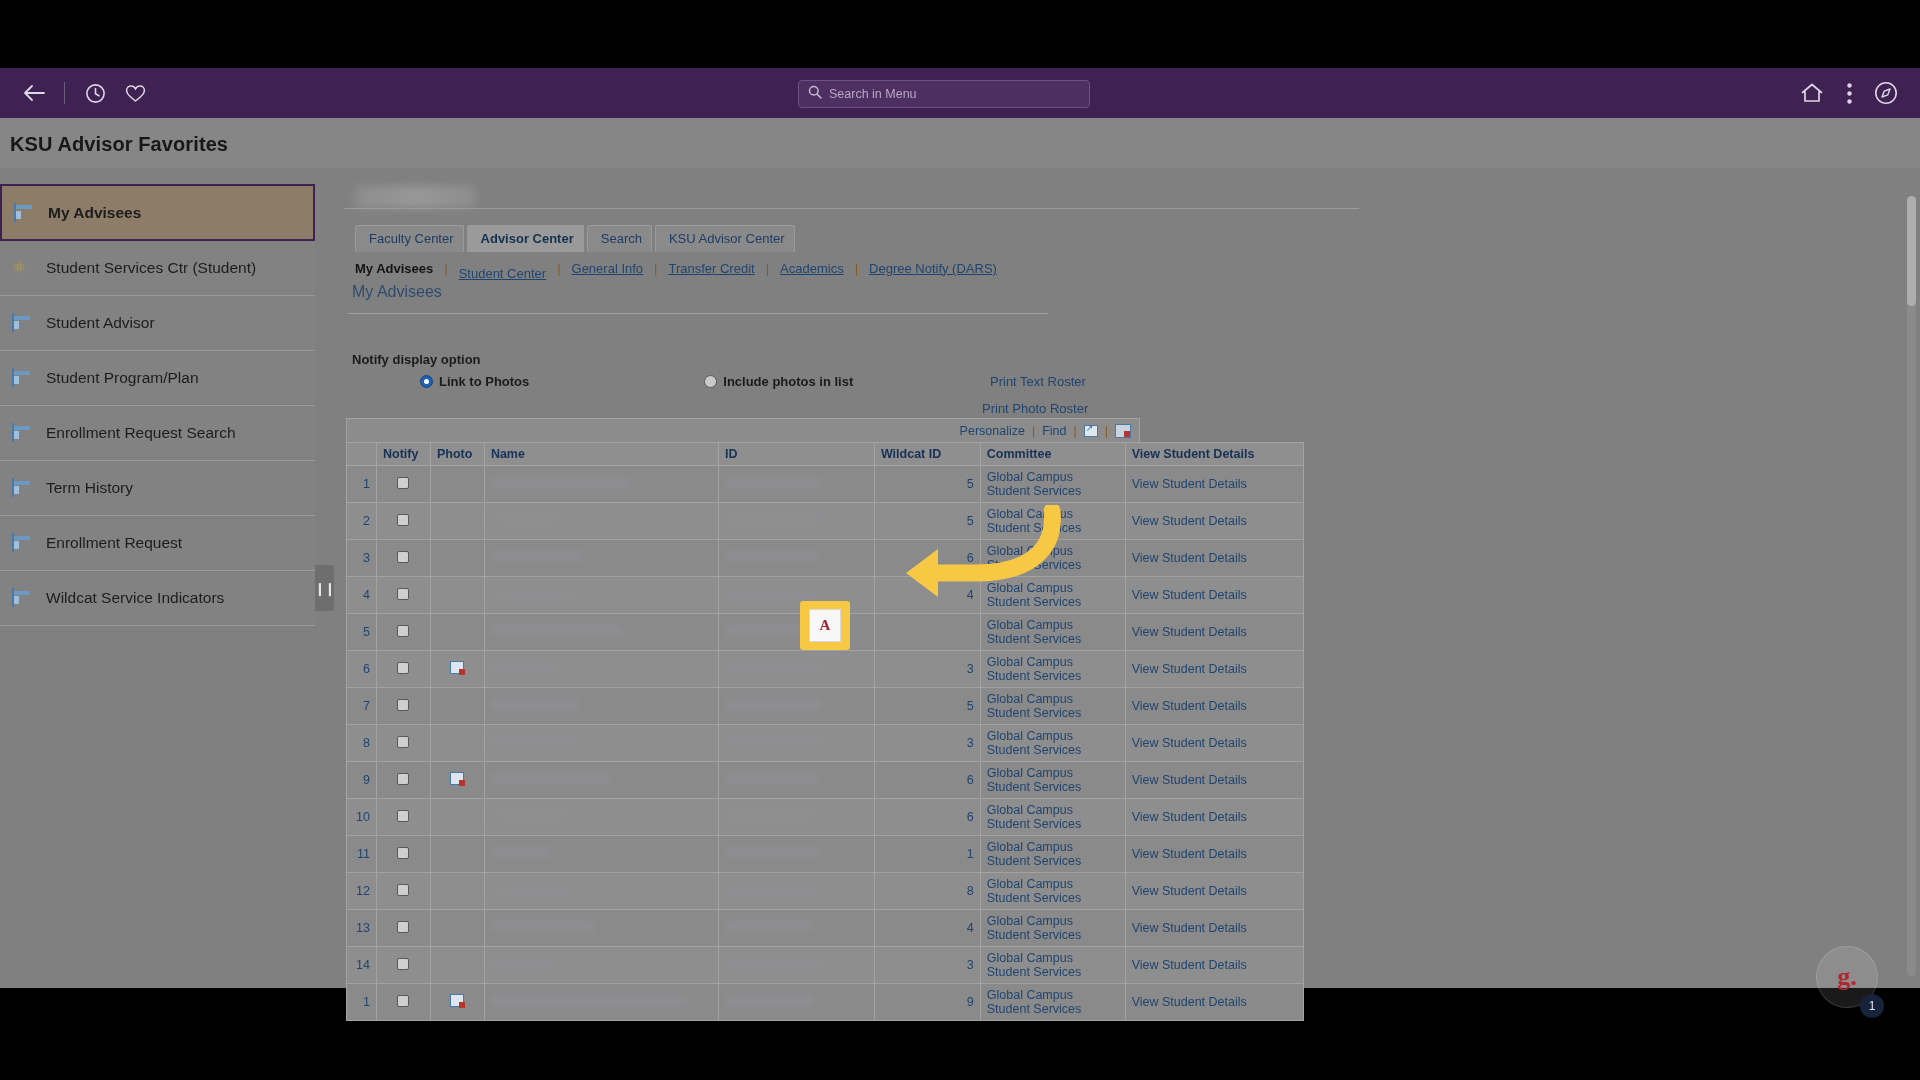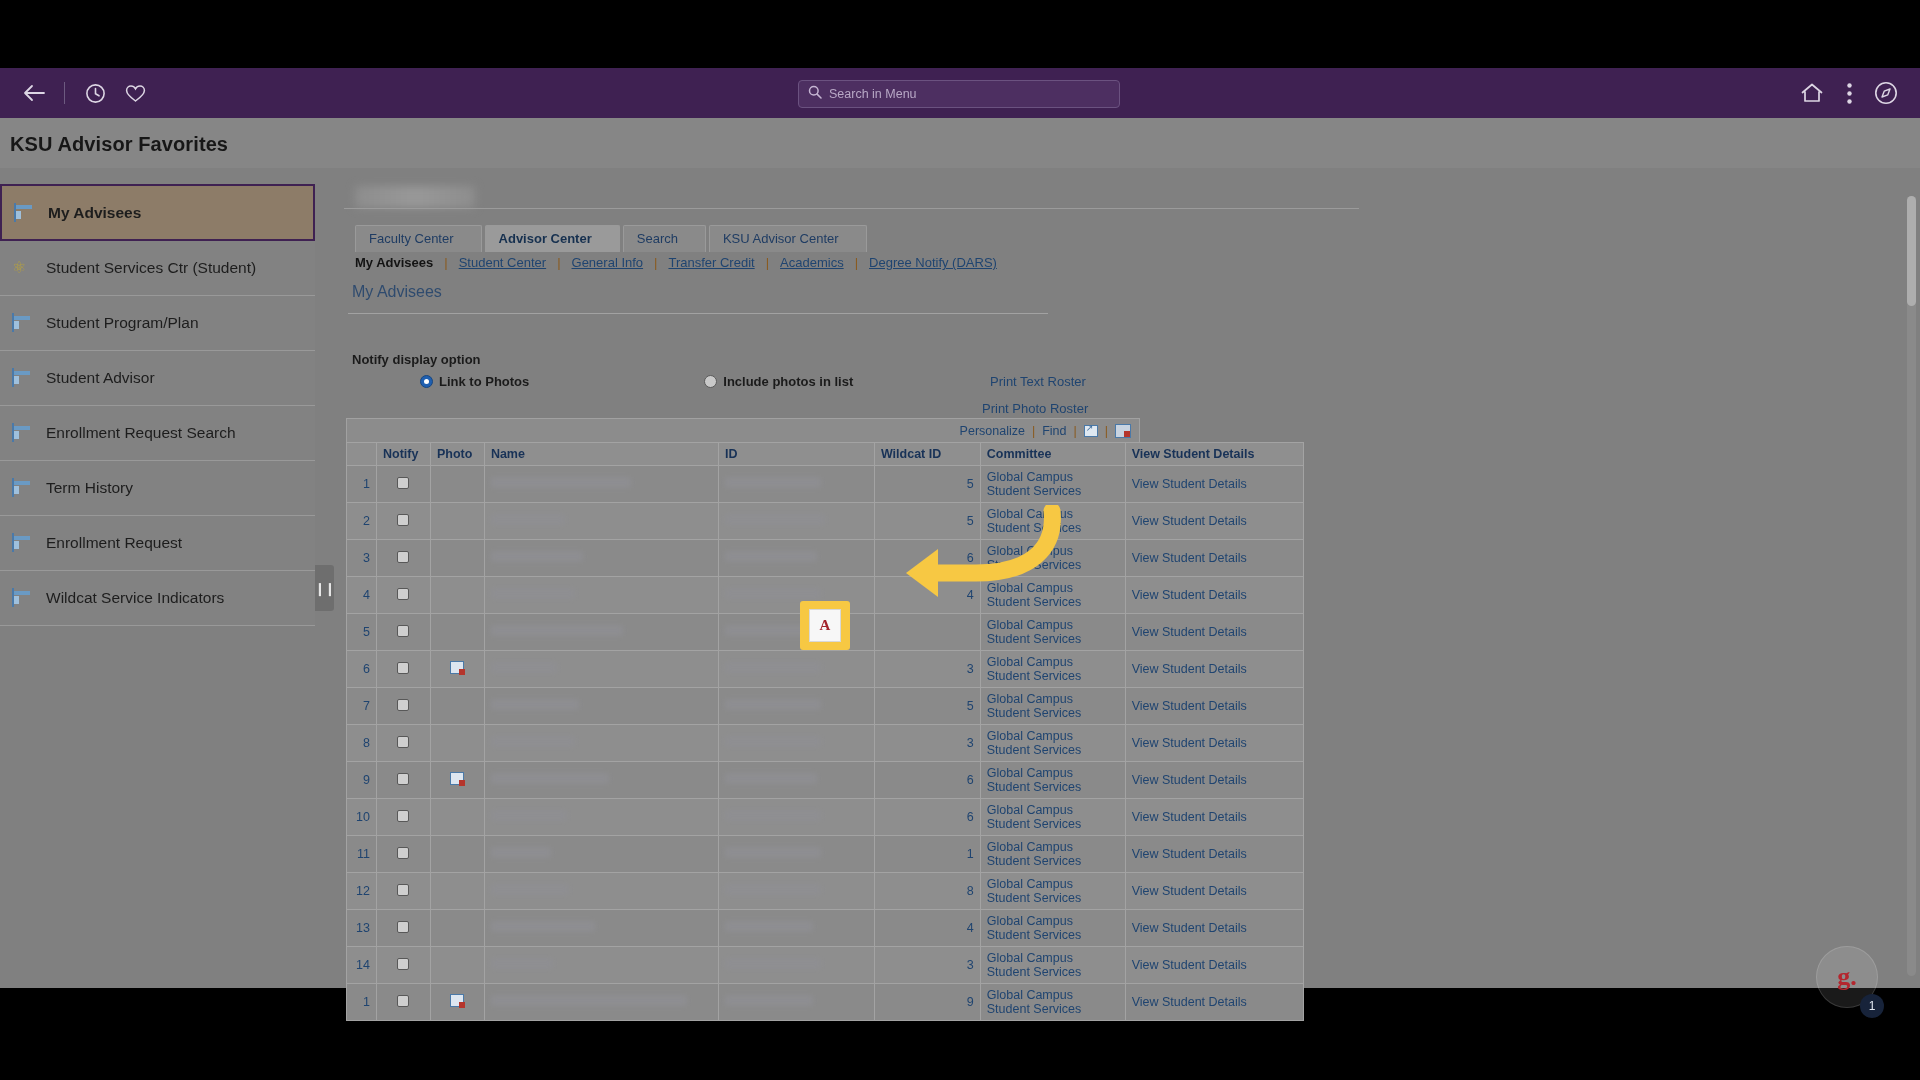--- a/index.html
+++ b/index.html
@@ -24,21 +24,21 @@
     background: #3f2152;
     display: flex; align-items: center;
   }
   .tb-left { display: flex; align-items: center; gap: 0; padding-left: 14px; }
   .tb-icon {
     width: 40px; height: 40px; display: flex; align-items: center; justify-content: center;
     color: #d9d2e0;
   }
   .tb-sep { width: 1px; height: 22px; background: #6d5a80; margin: 0 10px; }
   .search-wrap {
-    position: absolute; left: 798px; top: 80px; width: 322px; height: 28px;
+    position: absolute; left: 798px; top: 80px; width: 292px; height: 28px;
     background: #4d2f61; border: 1px solid #6b5280; border-radius: 4px;
     display: flex; align-items: center; padding: 0 9px;
   }
   .search-wrap input {
     background: transparent; border: 0; outline: 0; color: #cdbfd8;
     font-size: 12.5px; font-family: "Liberation Sans", sans-serif; width: 100%;
     margin-left: 7px;
   }
   .search-wrap input::placeholder { color: #b8a8c6; }
   .tb-right { position: absolute; right: 14px; top: 68px; height: 50px; display: flex; align-items: center; }
@@ -96,21 +96,21 @@
     position: absolute; left: 355px; top: 186px; width: 120px; height: 22px;
     background: linear-gradient(90deg,#8d8d8d,#989898,#8d8d8d);
     filter: blur(4px); border-radius: 3px;
   }
   .hr-top { position: absolute; left: 344px; top: 208px; width: 1015px; height: 1px; background: #9b9b9b; }
 
   
   .tabs { position: absolute; left: 355px; top: 225px; display: flex; }
   .tab {
     border: 1px solid #9a9a9a; border-bottom: none;
-    padding: 5px 27px 6px 13px; font-size: 13px; color: #1f3c63;
+    padding: 5px 9px 6px 13px; font-size: 13px; color: #1f3c63;
     background: #8a8a8a; margin-right: 3px; border-radius: 2px 2px 0 0;
   }
   .tab.active { background: #9a9a9a; font-weight: bold; color: #16304f; }
 
   
   .subnav {
     position: absolute; left: 355px; top: 255px;
     display: flex; align-items: center; gap: 0; font-size: 13px;
   }
   .subnav a { color: #1f4470; text-decoration: none; }
@@ -298,25 +298,25 @@
       <div class="side-item active">
         <span class="side-ico"><span class="ico-win"></span></span>
         <span>My Advisees</span>
       </div>
       <div class="side-item">
         <span class="side-ico"><span class="ico-atom">⚛</span></span>
         <span>Student Services Ctr (Student)</span>
       </div>
       <div class="side-item">
         <span class="side-ico"><span class="ico-win"></span></span>
+        <span>Student Advisor</span>
+      </div>
+      <div class="side-item">
+        <span class="side-ico"><span class="ico-win"></span></span>
         <span>Student Program/Plan</span>
-      </div>
-      <div class="side-item">
-        <span class="side-ico"><span class="ico-win"></span></span>
-        <span>Student Advisor</span>
       </div>
       <div class="side-item">
         <span class="side-ico"><span class="ico-win"></span></span>
         <span>Enrollment Request Search</span>
       </div>
       <div class="side-item">
         <span class="side-ico"><span class="ico-win"></span></span>
         <span>Term History</span>
       </div>
       <div class="side-item">
@@ -337,21 +337,21 @@
 
   <div class="tabs" id="tabs">
       <div class="tab"><span>Faculty Center</span></div>
       <div class="tab active"><span>Advisor Center</span></div>
       <div class="tab"><span>Search</span></div>
       <div class="tab"><span>KSU Advisor Center</span></div>
     </div>
   <div class="subnav" id="subnav">
       <a href="#" class="cur">My Advisees</a>
       <span class="pipe">|</span>
-      <a href="#" class="" style="text-decoration: underline;">Student Center</a>
+      <a href="#" class="" style="text-decoration: underline; margin-top: 11px;">Student Center</a>
       <span class="pipe">|</span>
       <a href="#" class="" style="text-decoration: underline;">General Info</a>
       <span class="pipe">|</span>
       <a href="#" class="" style="text-decoration: underline;">Transfer Credit</a>
       <span class="pipe">|</span>
       <a href="#" class="" style="text-decoration: underline;">Academics</a>
       <span class="pipe">|</span>
       <a href="#" class="" style="text-decoration: underline;">Degree Notify (DARS)</a>
     </div>
 

